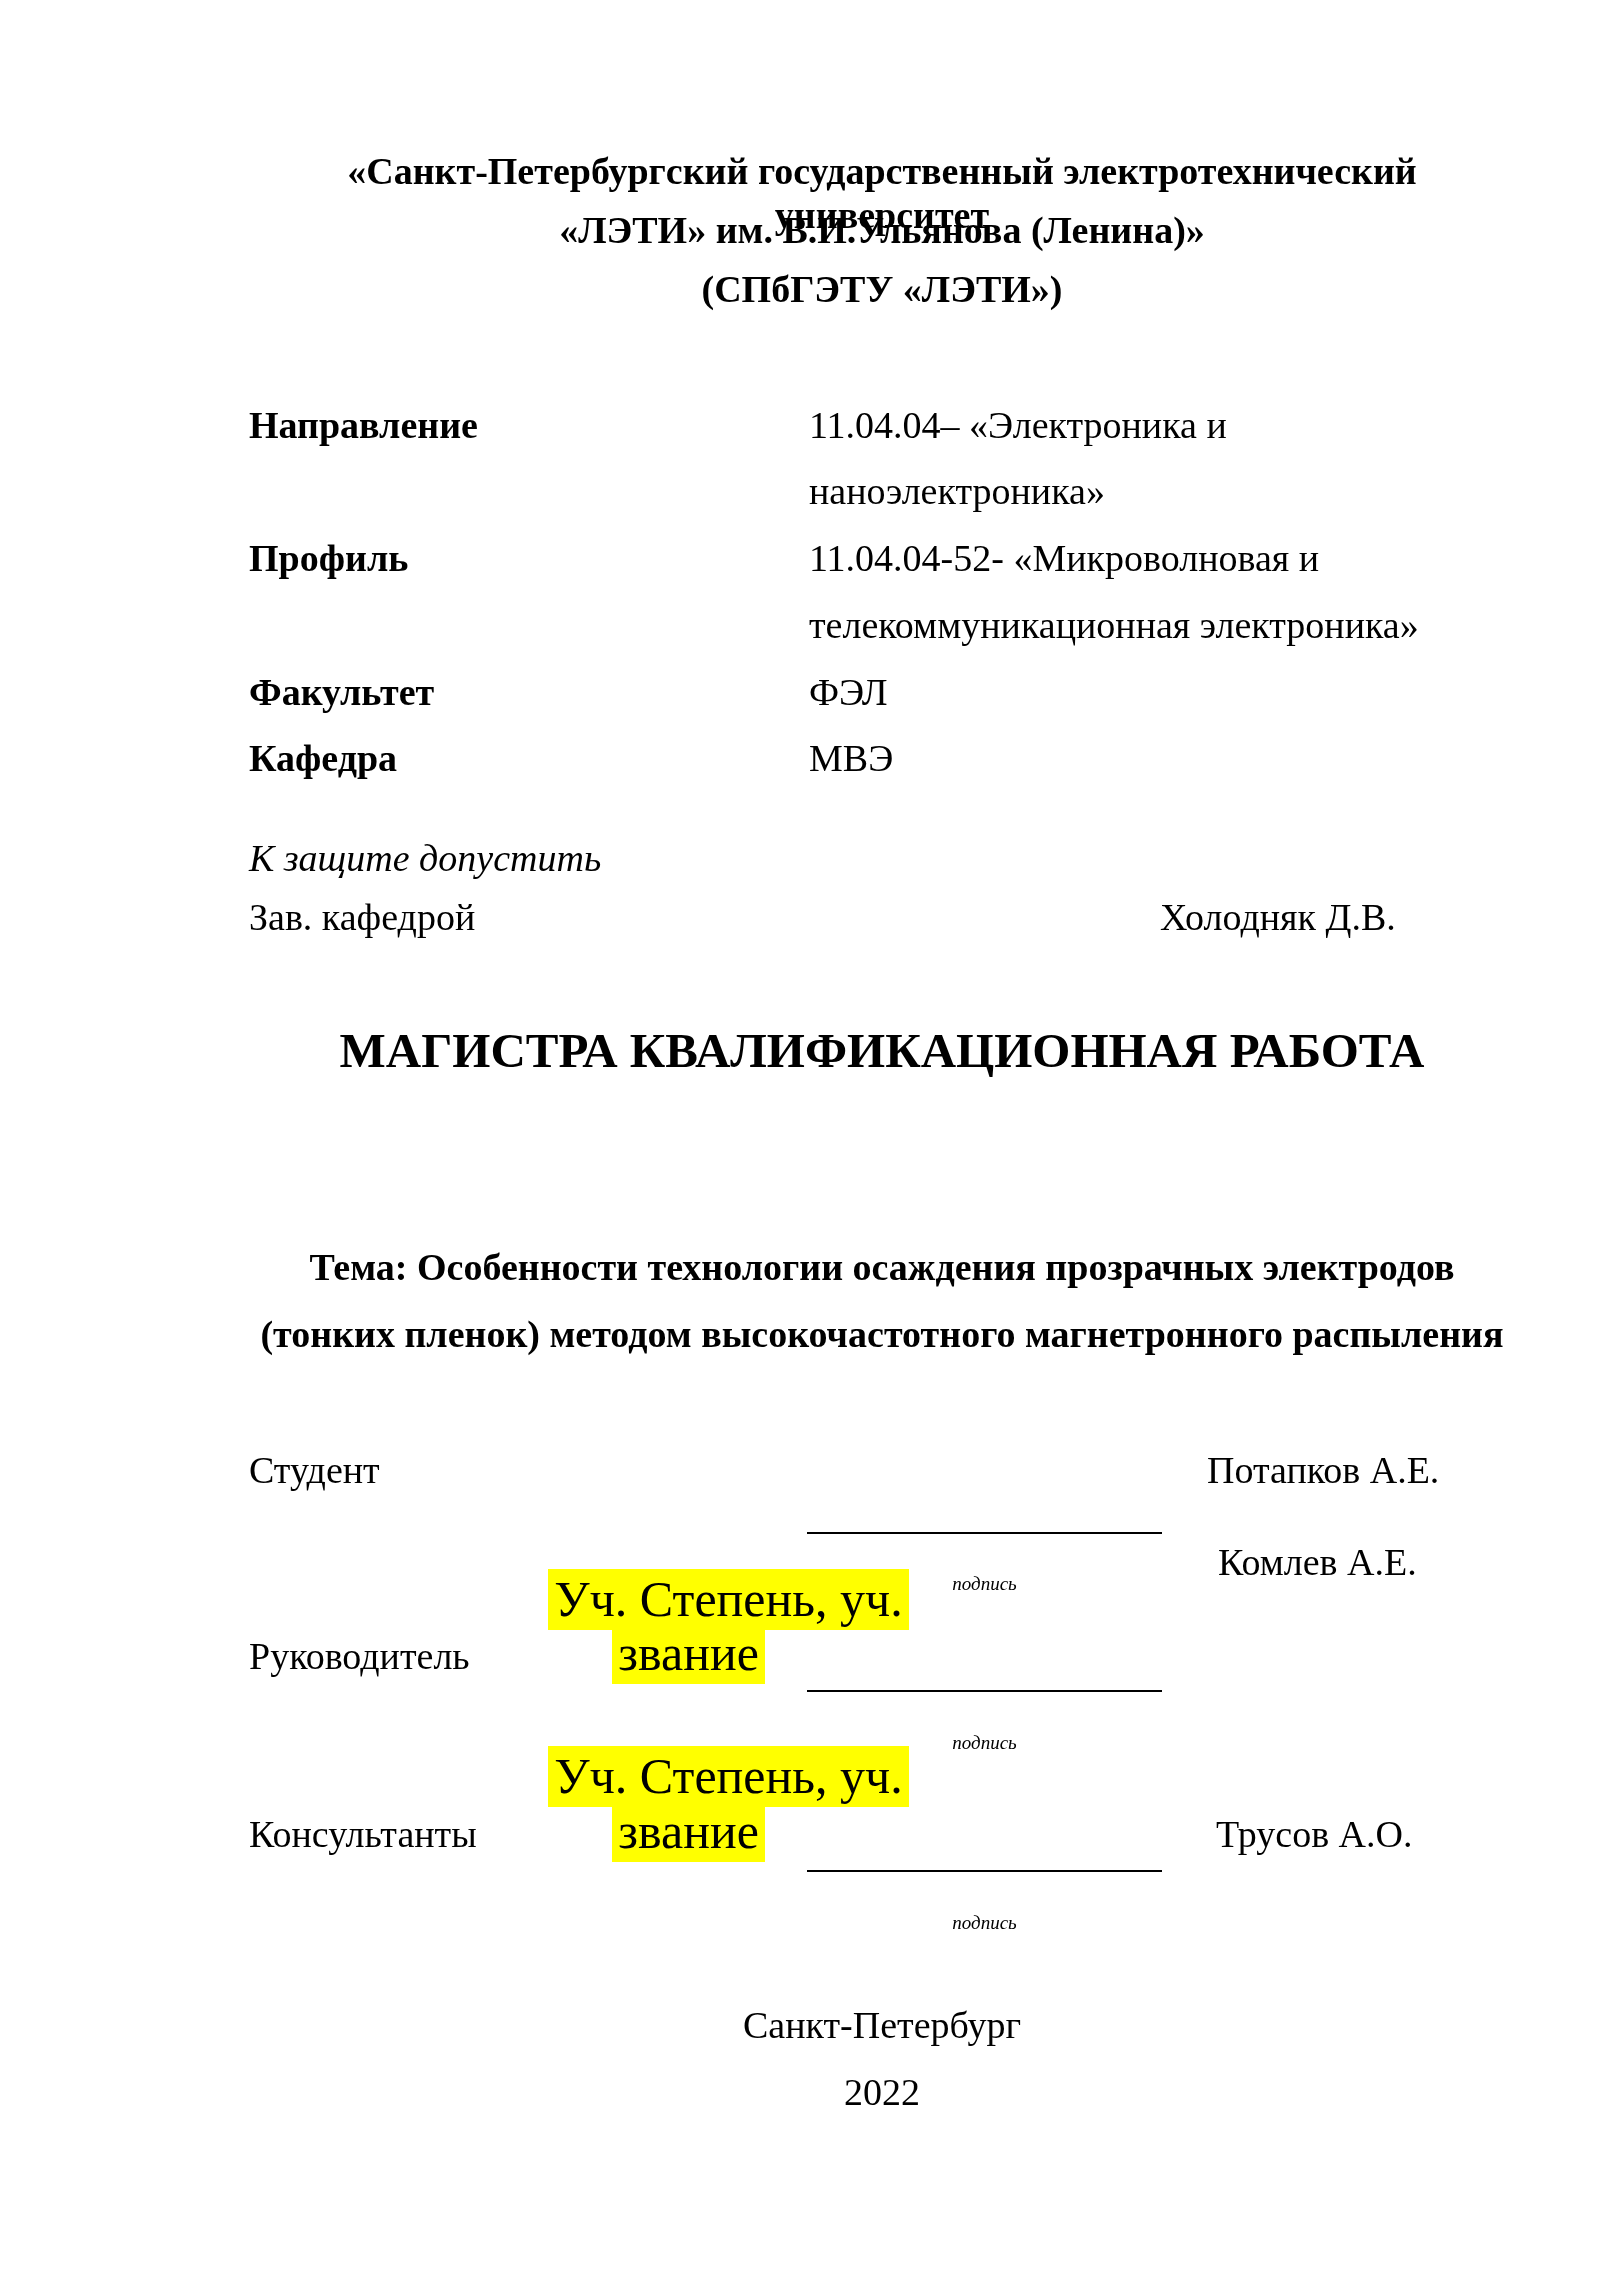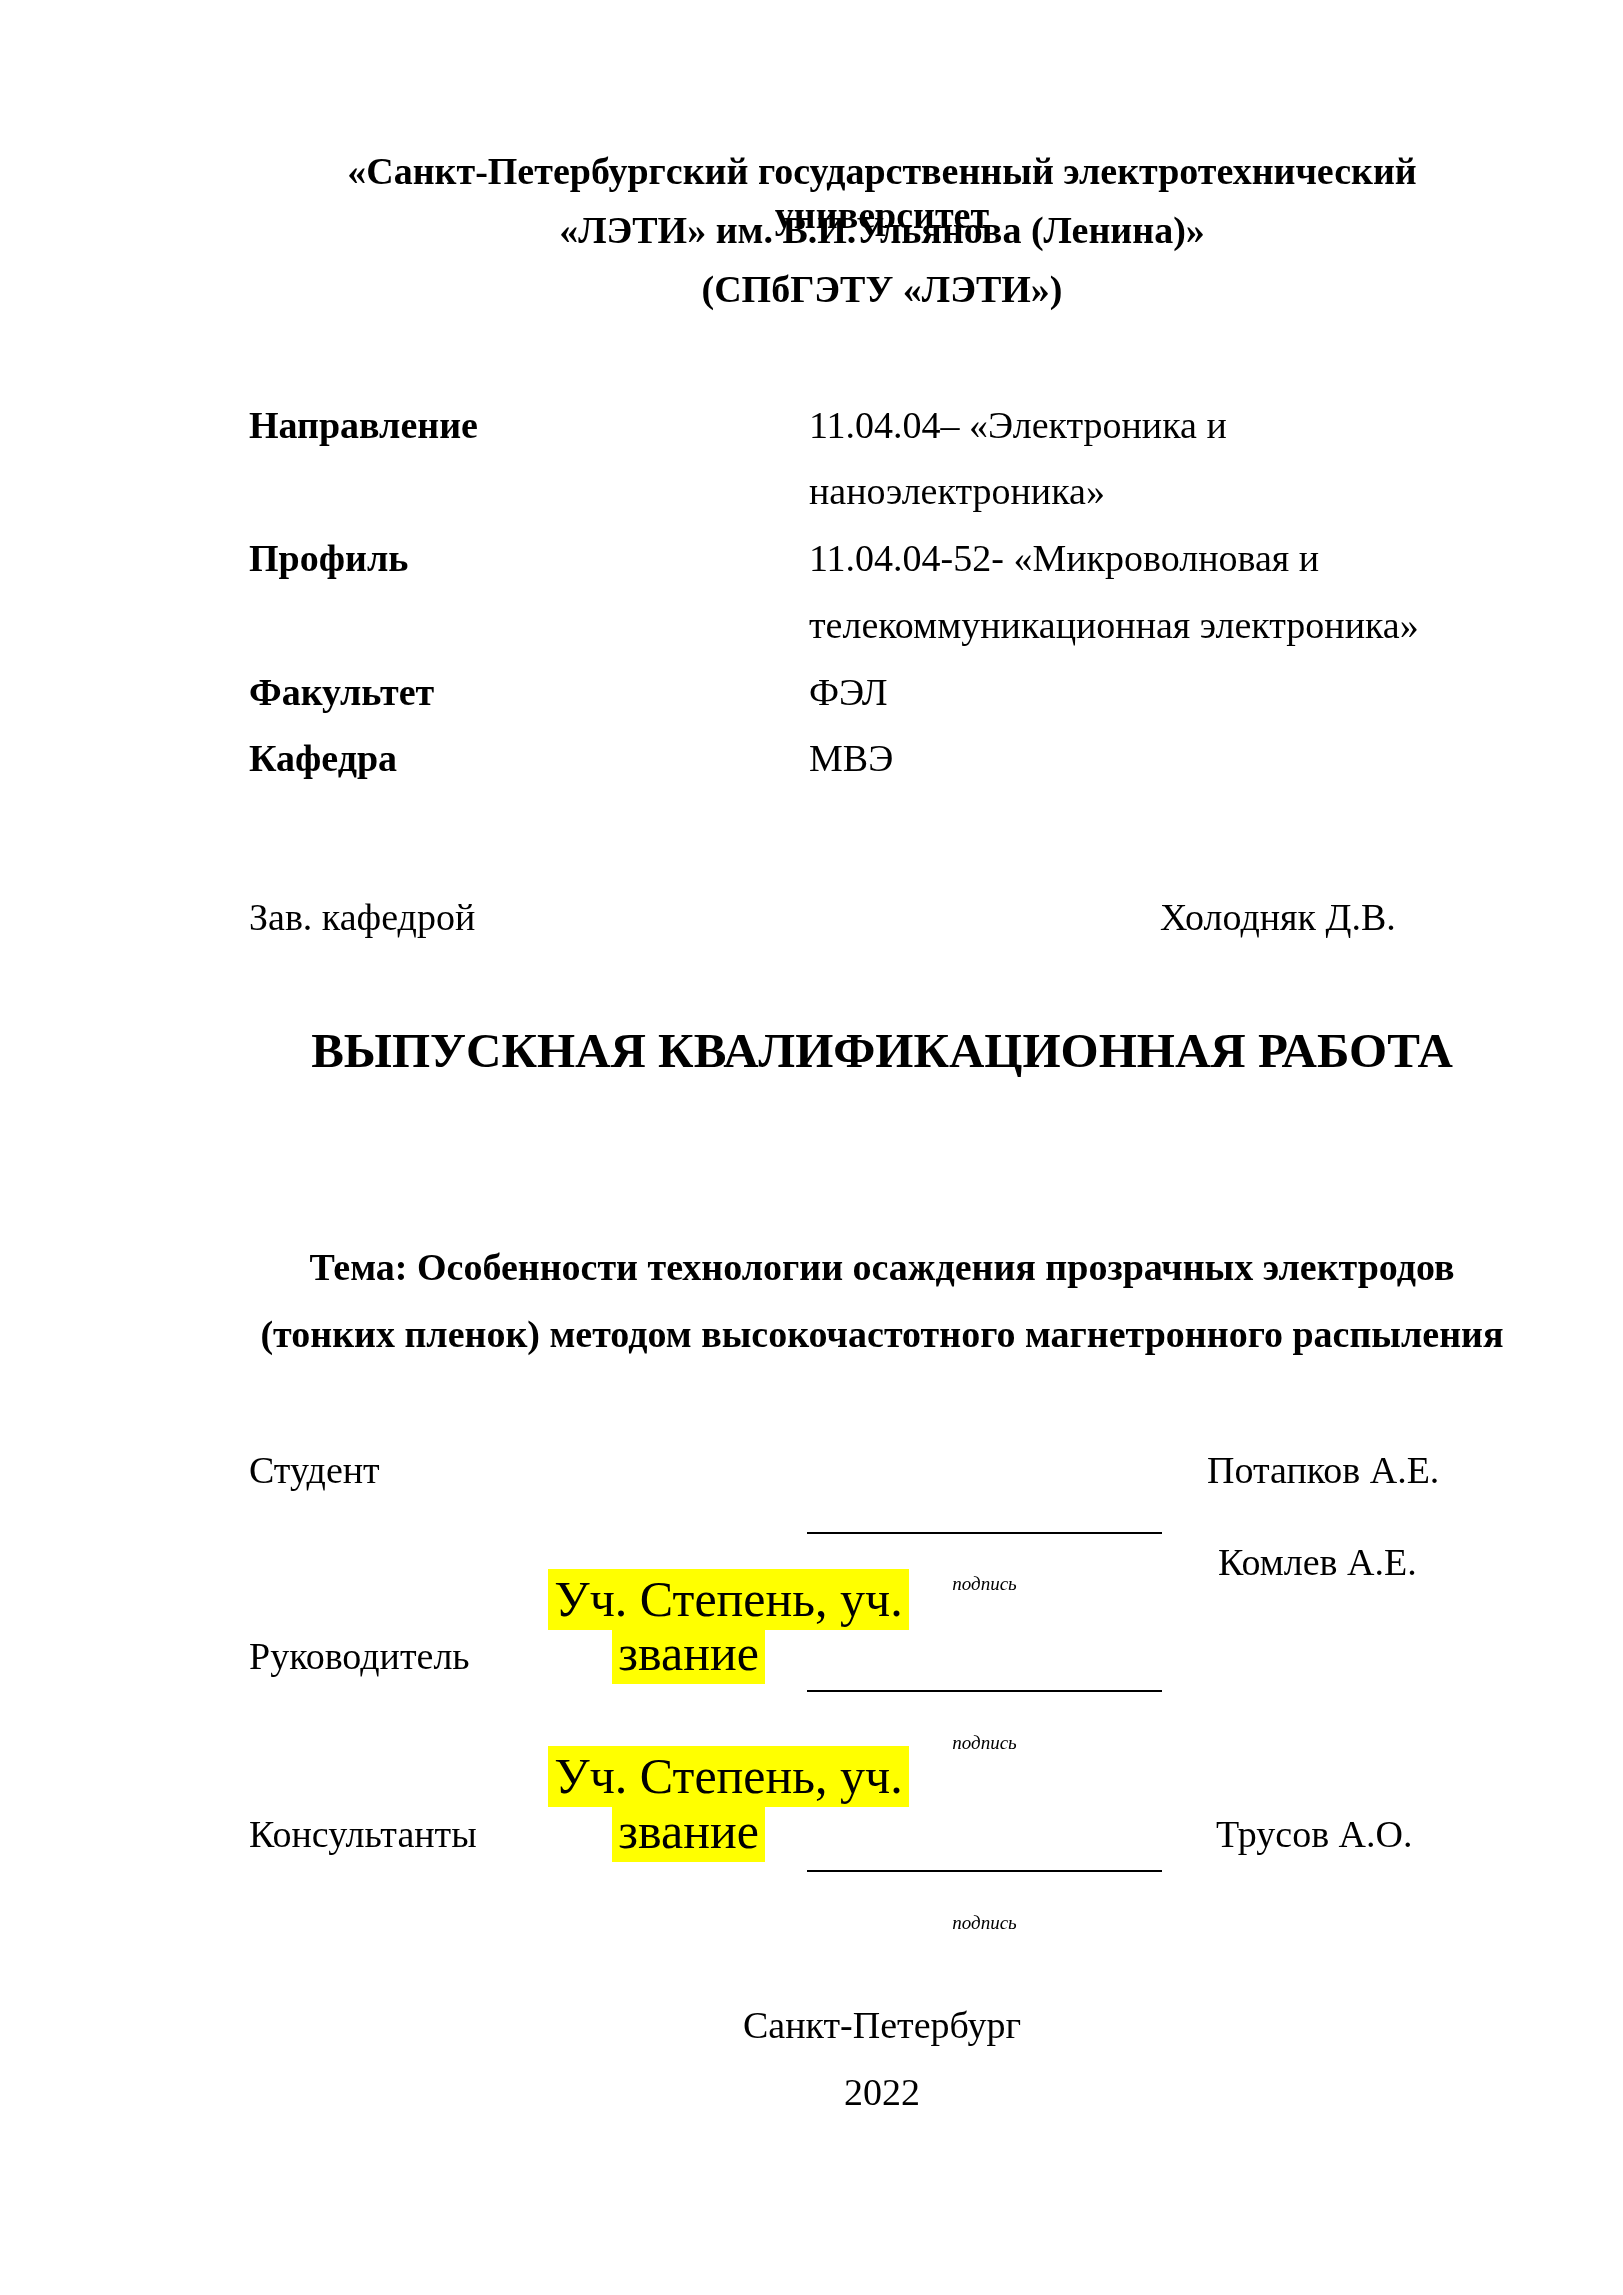--- a/index.html
+++ b/index.html
@@ -78,24 +78,25 @@
   <div class="t b" style="left:249px; top:536px;">Профиль</div>
   <div class="t" style="left:809px; top:536px;">11.04.04-52- «Микроволновая и</div>
   <div class="t" style="left:809px; top:603px;">телекоммуникационная электроника»</div>
 
   <div class="t b" style="left:249px; top:670px;">Факультет</div>
   <div class="t" style="left:809px; top:670px;">ФЭЛ</div>
 
   <div class="t b" style="left:249px; top:736px;">Кафедра</div>
   <div class="t" style="left:809px; top:736px;">МВЭ</div>
 
+  <div class="t i" style="left:249px; top:836px;">К защите допустить</div>
   <div class="t" style="left:249px; top:895px;">Зав. кафедрой</div>
   <div class="t" style="left:1160px; top:895px;">Холодняк Д.В.</div>
 
-  <div class="t title-line center-block" style="top:1022px;">ВЫПУСКНАЯ КВАЛИФИКАЦИОННАЯ РАБОТА</div>
+  <div class="t title-line center-block" style="top:1022px;">МАГИСТРА КВАЛИФИКАЦИОННАЯ РАБОТА</div>
 
   <div class="t b center-block" style="top:1245px;">Тема: Особенности технологии осаждения прозрачных электродов</div>
   <div class="t b center-block" style="top:1312px;">(тонких пленок) методом высокочастотного магнетронного распыления</div>
 
   <div class="t" style="left:249px; top:1448px;">Студент</div>
   <div class="t" style="left:1207px; top:1448px;">Потапков А.Е.</div>
   <div class="sig-line" style="top:1532px;"></div>
   <div class="sig-caption" style="top:1569px;">подпись</div>
 
   <div class="hl-wrap" style="left:548px; top:1580px;"><span class="hl">Уч. Степень, уч.</span></div>

